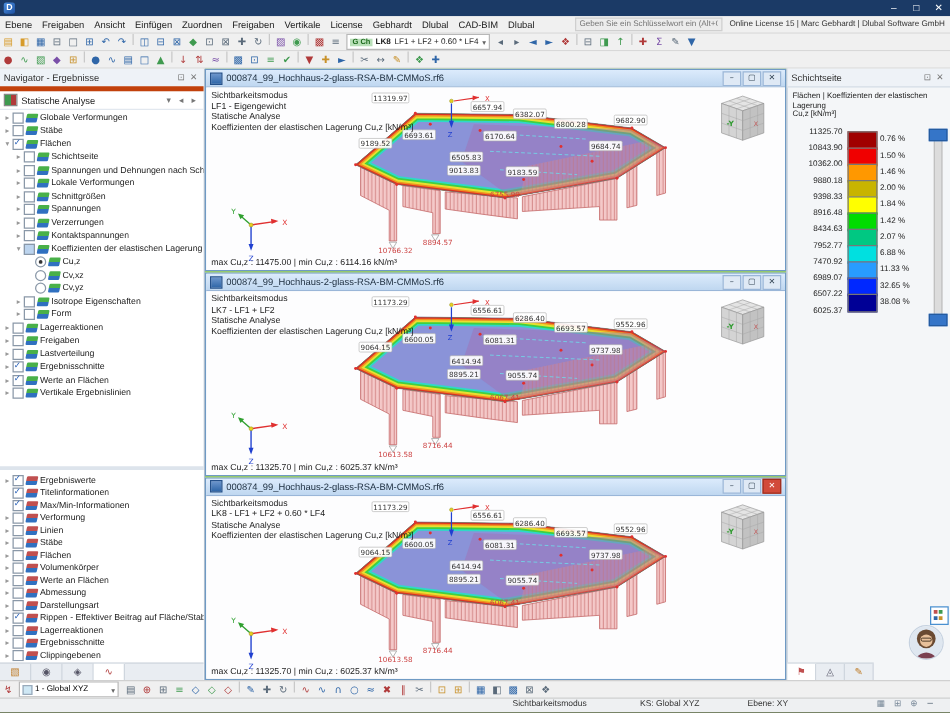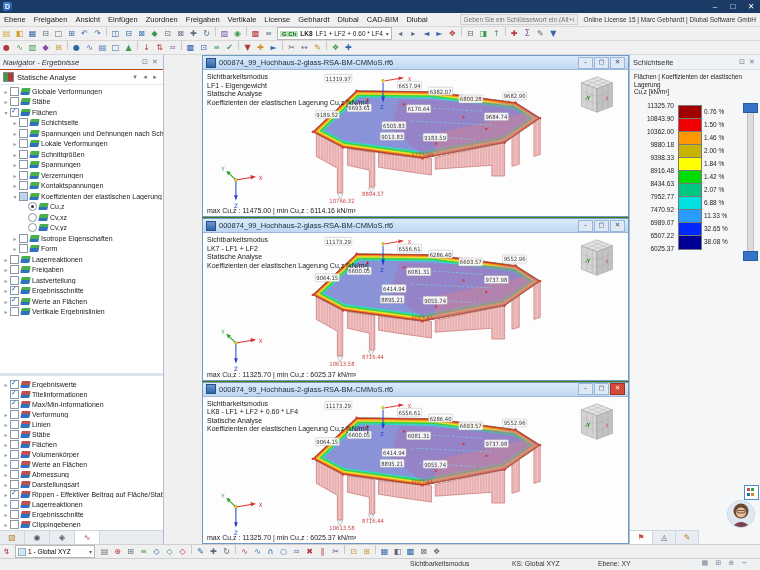--- a/index.html
+++ b/index.html
@@ -25,21 +25,21 @@
   .lkbadge{background:#b9e0b9;color:#1d6b1d;font-size:6px;padding:0 2px;margin-right:2px;font-weight:bold;}
   .lk{font-weight:bold;margin-right:3px;color:#222;}
   .cval{color:#222;margin-right:3px;}
   .carr{color:#666;font-size:6px;}
   
   .main{flex:1;display:flex;min-height:0;}
   
   .nav{width:163px;flex:0 0 163px;display:flex;flex-direction:column;background:#fff;border-right:1px solid #aebecf;}
   .np1{height:318px;flex:0 0 318px;border-bottom:3px solid #dde4ec;display:flex;flex-direction:column;overflow:hidden;}
   .np2{flex:1;position:relative;overflow:hidden;background:#fff;}
-  .nphead{height:14px;background:#eef2f7;border-bottom:1px solid #c2410c;display:flex;align-items:center;font-size:7.5px;color:#333;padding:0 3px;flex:0 0 14px;font-style:italic;}
+  .nphead{height:14px;background:#eef2f7;border-bottom:4px solid #c2410c;display:flex;align-items:center;font-size:7.5px;color:#333;padding:0 3px;flex:0 0 14px;}
   .nphead .ttl{flex:1;}
   .hicon{color:#777;font-size:7px;width:10px;text-align:center;font-family:"DejaVu Sans",sans-serif;}
   .npdrop{height:14px;display:flex;align-items:center;border-bottom:1px solid #e2e8ef;font-size:7.5px;color:#222;padding:0 3px;flex:0 0 14px;}
   .dropico{width:9px;height:8px;background:linear-gradient(90deg,#3f9a4f 50%,#b03a3a 50%);border:1px solid #888;margin-right:3px;}
   .npdrop .dtext{flex:1;}
   .tree{flex:1;overflow:hidden;padding-top:1px;}
   .trow{display:flex;align-items:center;height:10.5px;font-size:7px;color:#222;white-space:nowrap;}
   .np2 .trow{height:10px;}
   .tarr{width:8px;text-align:center;color:#999;font-size:6px;font-family:"DejaVu Sans",sans-serif;flex:0 0 8px;}
   .cb{width:7px;height:7px;border:1px solid #8a98a8;background:#fff;margin-right:2px;flex:0 0 7px;position:relative;}
@@ -47,21 +47,21 @@
   .cb.ind{background:#bcd4ee;}
   .rb{width:7px;height:7px;border:1px solid #8a98a8;border-radius:50%;background:#fff;margin-right:2px;flex:0 0 7px;position:relative;}
   .rb.on:after{content:"";position:absolute;left:1.5px;top:1.5px;width:3px;height:3px;border-radius:50%;background:#333;}
   .ticon{width:9px;height:7px;margin-right:2px;flex:0 0 9px;background:linear-gradient(180deg,#49b049 0 50%,#3070c0 50% 100%);transform:skewX(-12deg);border-radius:1px;}
   .np2 .ticon{background:linear-gradient(180deg,#c05050 0 50%,#3070c0 50% 100%);}
   .tlabel{overflow:hidden;text-overflow:clip;}
   .ntabs{position:absolute;bottom:0;left:0;right:0;height:13px;display:flex;border-top:1px solid #cfd6de;background:#e9edf2;}
   .ntab{width:24px;border-right:1px solid #cfd6de;text-align:center;font-size:8px;line-height:13px;font-family:"DejaVu Sans",sans-serif;}
   .ntab.sel{background:#fff;}
   
-  .center{flex:1;display:flex;flex-direction:column;background:#4d7c0f;min-width:0;margin-left:38px;}
+  .center{flex:1;display:flex;flex-direction:column;background:#84cc16;min-width:0;}
   .vp{flex:1;display:flex;flex-direction:column;border:1px solid #6f9ac4;margin:0 0 1px 0;min-height:0;background:#fff;}
   .vp:last-child{margin-bottom:0;}
   .vptitle{height:13px;flex:0 0 13px;background:linear-gradient(180deg,#dcebfc,#bfd7f0);border-bottom:1px solid #9ab6d8;
            display:flex;align-items:center;font-size:7.5px;color:#1a2b3c;padding:0 3px;}
   .vpico{width:8px;height:8px;background:linear-gradient(180deg,#6d96cc,#2f66a8);border:1px solid #24508a;margin-right:3px;flex:0 0 8px;}
   .vptitle .vtext{flex:1;white-space:nowrap;overflow:hidden;}
   .vpbtn{width:13px;height:10px;border:1px solid #9ab6d8;background:#dfe9f5;margin-left:1px;font-size:6.5px;line-height:9px;text-align:center;color:#345;font-family:"DejaVu Sans",sans-serif;}
   .vpbtn.close{background:#d24a3a;color:#fff;border-color:#a03020;}
   .vpcanvas{position:relative;flex:1;background:#fdfdfe;overflow:hidden;}
   .vpcanvas svg{position:absolute;inset:0;width:100%;height:100%;}

